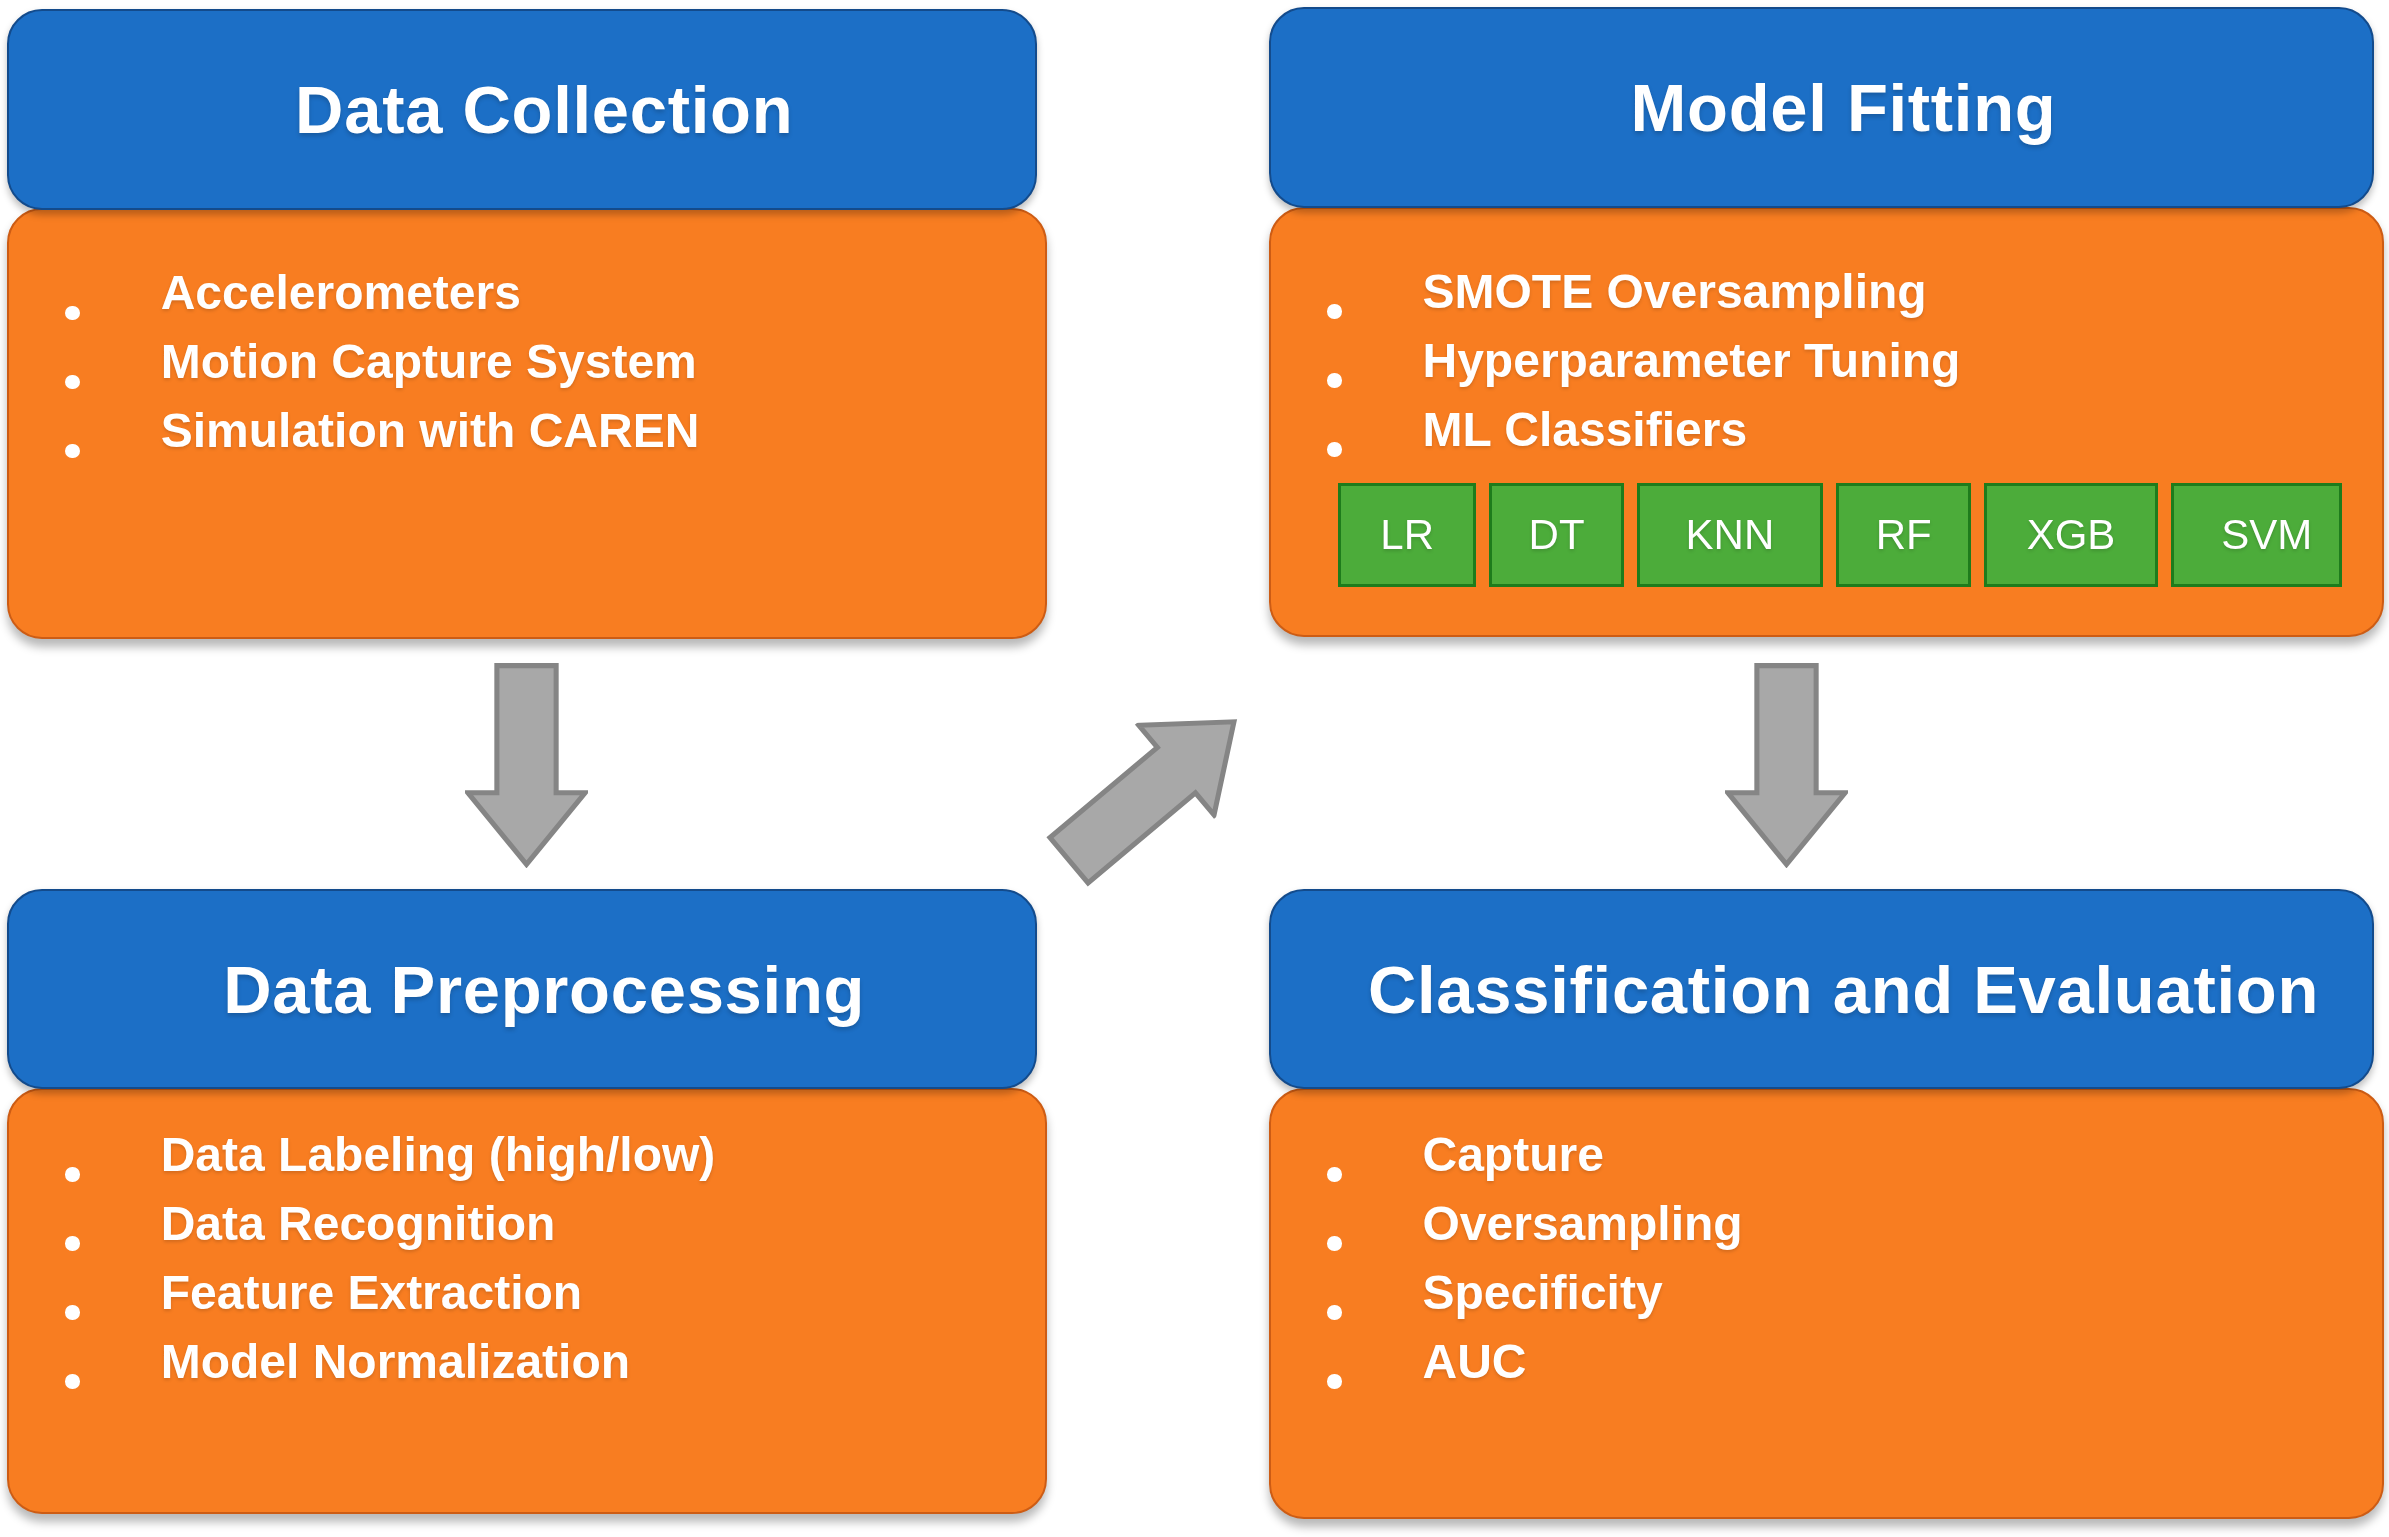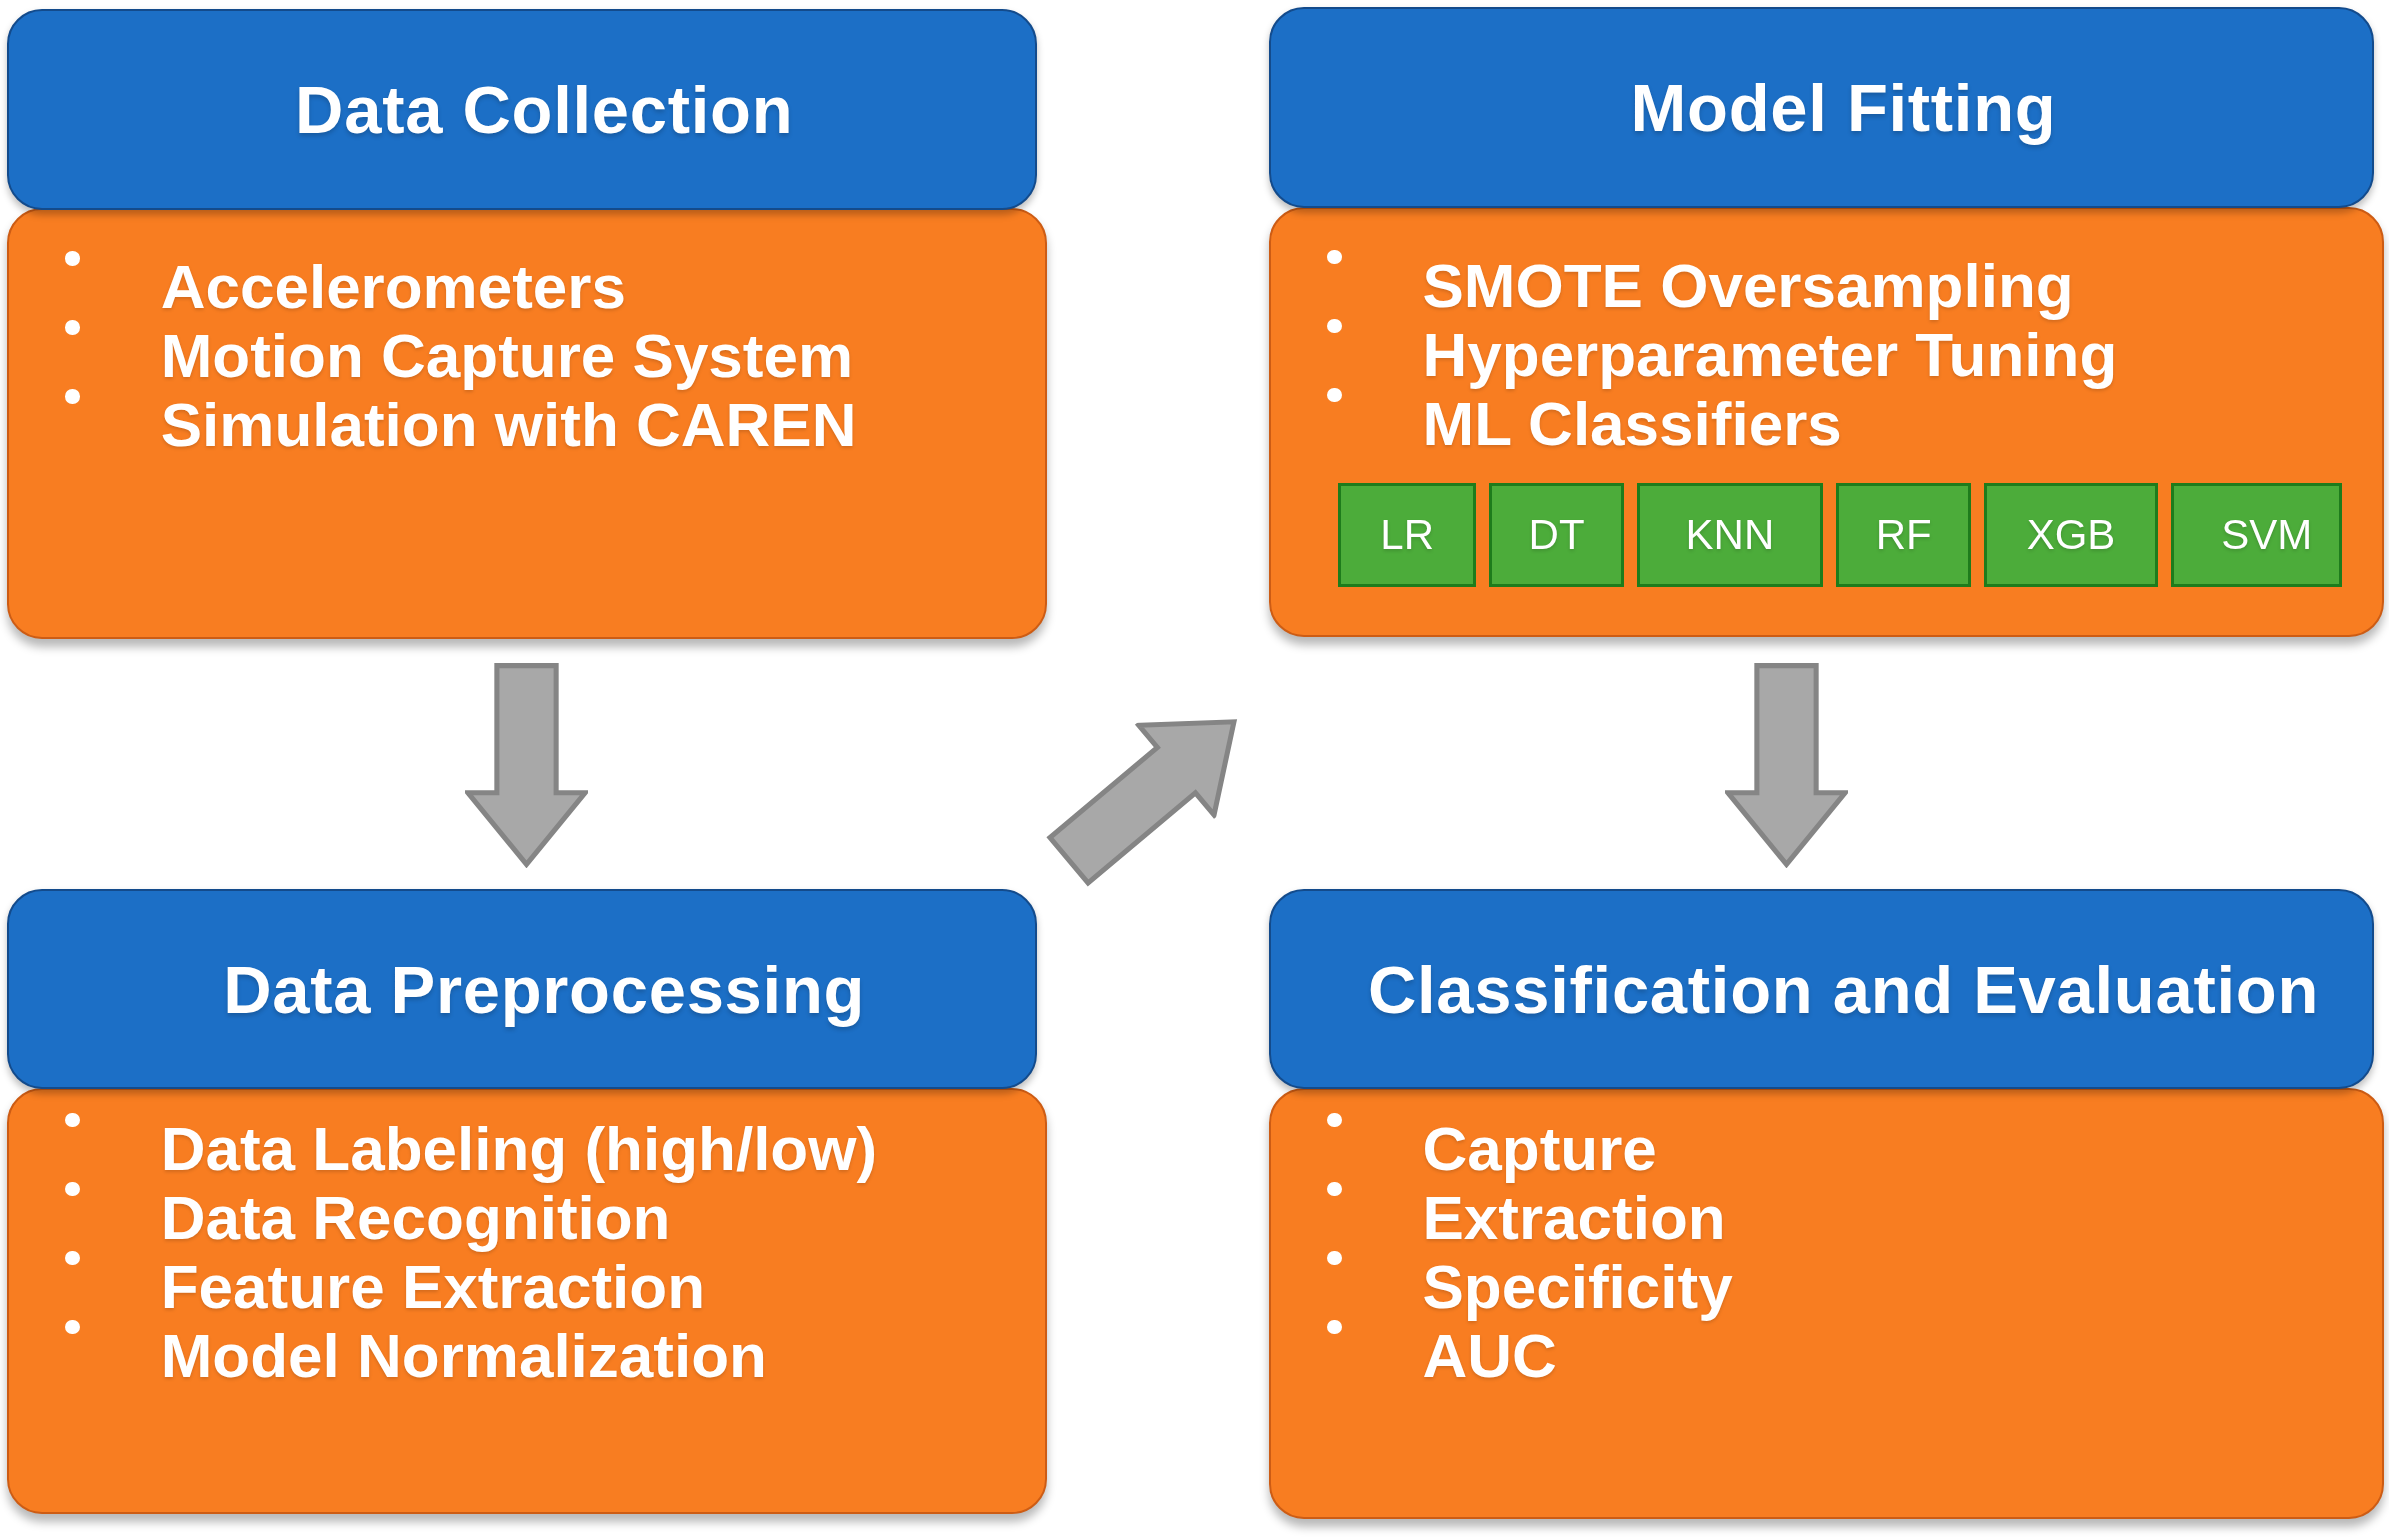--- a/index.html
+++ b/index.html
@@ -45,24 +45,24 @@
     box-shadow: 0 7.2px 10px rgba(0,0,0,0.28);
     z-index: 1;
   }
   .bullets {
     list-style: none;
     margin: 0;
     padding: 0 29px 0 56px;
   }
   .bullets li {
     display: flex;
-    align-items: flex-start;
+    align-items: flex-end;
     height: 69px;
     color: #ffffff;
-    font-size: 62px;
+    font-size: 48px;
     font-weight: 700;
     white-space: nowrap;
     text-shadow: 0 2.2px 3.6px rgba(0,0,0,0.15);
   }
   .bullet-dot {
     flex: 0 0 auto;
     width: 14.5px;
     height: 14.5px;
     border-radius: 50%;
     background: #ffffff;
@@ -220,21 +220,21 @@
       <h2 class="box-title">Classification and Evaluation</h2>
     </header>
     <div class="box-body">
       <ul class="bullets">
         <li>
             <span class="bullet-dot"></span>
             <span>Capture</span>
           </li>
         <li>
             <span class="bullet-dot"></span>
-            <span>Extraction</span>
+            <span>Oversampling</span>
           </li>
         <li>
             <span class="bullet-dot"></span>
             <span>Specificity</span>
           </li>
         <li>
             <span class="bullet-dot"></span>
             <span>AUC</span>
           </li>
       </ul>

